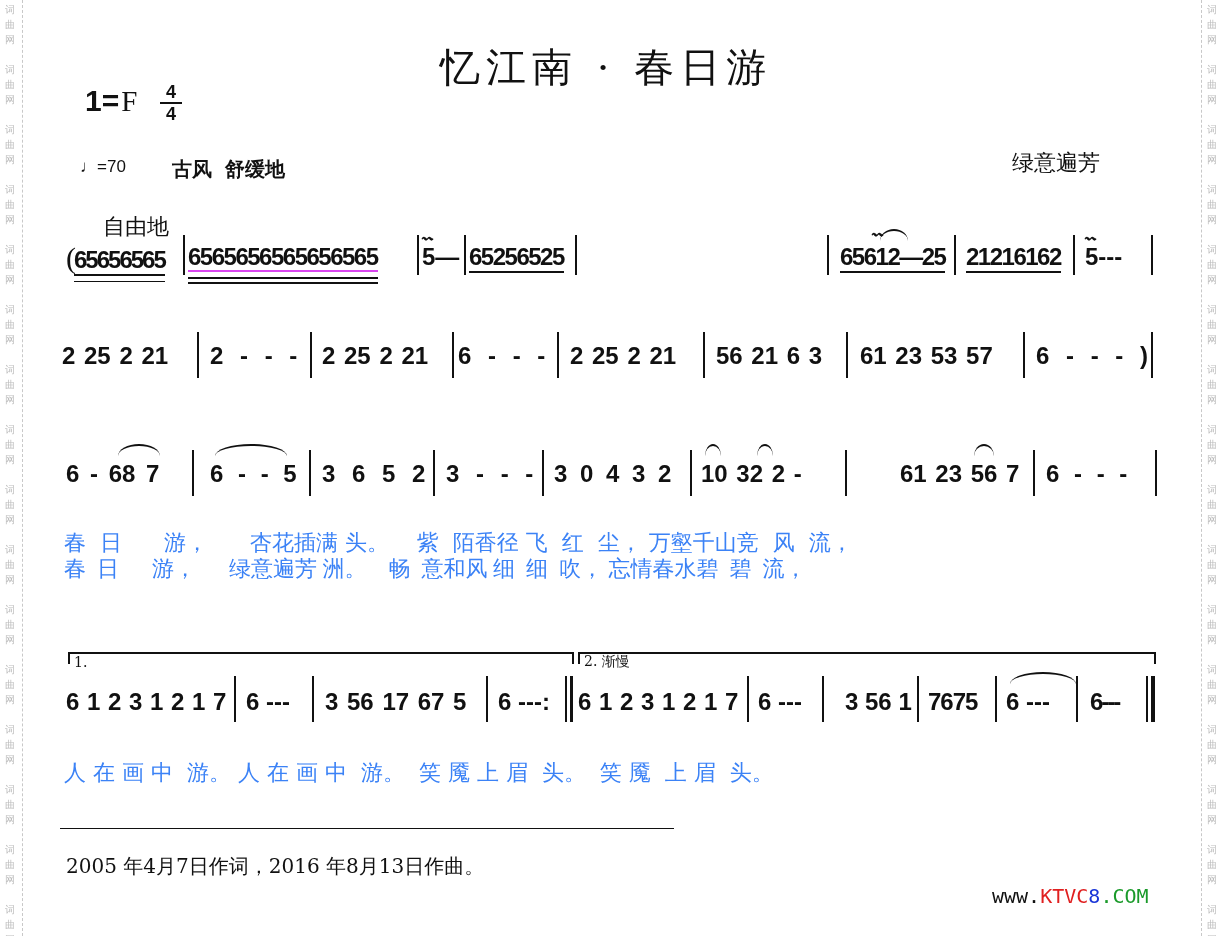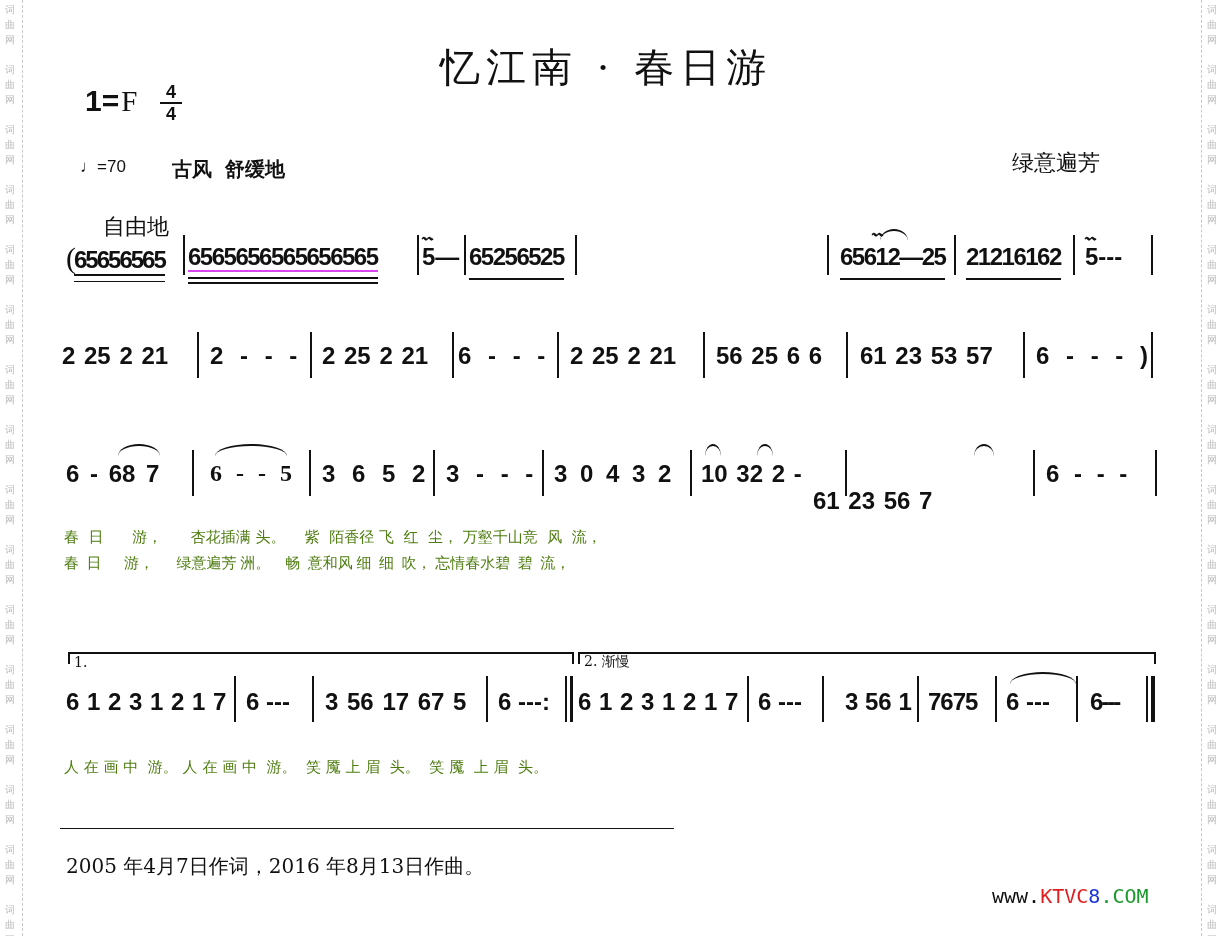--- a/index.html
+++ b/index.html
@@ -20,24 +20,24 @@
     .timesig .num { border-bottom:2px solid #111; }
     .tempo { left:80px; top:157px; font-size:17px; font-family:"Liberation Sans", sans-serif; }
     .style { left:172px; top:156px; font-size:20px; font-family:"DejaVu Sans", sans-serif; font-weight:bold; word-spacing:6px; }
     .composer { left:1012px; top:148px; font-size:22px; font-family:"DejaVu Serif", serif; }
     .freetime { left:103px; top:212px; font-size:22px; font-family:"DejaVu Serif", serif; }
 
     .row { position:absolute; left:60px; right:66px; }
     .notes { font-family:"Liberation Sans", sans-serif; font-weight:bold; font-size:24px; white-space:nowrap; }
     .bar { position:absolute; width:2px; background:#111; }
     .m { position:absolute; white-space:nowrap; }
-    .ul1 { border-bottom:2px solid #111; padding-bottom:8px; }
+    .ul1 { border-bottom:2px solid #111; padding-bottom:1px; }
     .ul2 { border-bottom:2px solid #111; box-shadow:0 5px 0 -0px #fff, 0 6px 0 0 #111; padding-bottom:1px; }
 
-    .lyric { position:absolute; font-family:"DejaVu Serif", serif; font-size:15px; white-space:pre; color:#4d7c0f; }
+    .lyric { position:absolute; font-family:"DejaVu Serif", serif; font-size:22px; white-space:pre; color:#3b82f6; }
     .volta { position:absolute; border-top:2px solid #111; border-left:2px solid #111; border-right:2px solid #111; height:10px; }
     .volta-label { position:absolute; font-size:14px; font-family:"DejaVu Serif", serif; }
     .slur { position:absolute; border-top:2px solid #111; border-radius:50% 50% 0 0 / 100% 100% 0 0; height:10px; }
     .footer-rule { position:absolute; left:60px; top:828px; width:614px; height:1px; background:#111; }
     .footer-note { left:66px; top:853px; font-size:20px; font-family:"DejaVu Serif", serif; }
     .site { left:992px; top:884px; font-size:20px; font-family:"DejaVu Sans Mono", monospace; letter-spacing:0px; }
     .site .a { color:#111; } .site .b { color:#e02020; } .site .c { color:#1a36d8; } .site .d { color:#1a9a2a; }
     .paren { font-family:"Liberation Serif", serif; font-weight:normal; font-size:30px; }
   </style>
 </head>
@@ -117,47 +117,47 @@
   <span class="m" style="left:2px;top:10px;word-spacing:2px;">2 25 2 21</span>
   <div class="bar" style="left:137px;top:0;height:46px;"></div>
   <span class="m" style="left:150px;top:10px;word-spacing:10px;">2 - - -</span>
   <div class="bar" style="left:250px;top:0;height:46px;"></div>
   <span class="m" style="left:262px;top:10px;word-spacing:2px;">2 25 2 21</span>
   <div class="bar" style="left:392px;top:0;height:46px;"></div>
   <span class="m" style="left:398px;top:10px;word-spacing:10px;">6 - - -</span>
   <div class="bar" style="left:497px;top:0;height:46px;"></div>
   <span class="m" style="left:510px;top:10px;word-spacing:2px;">2 25 2 21</span>
   <div class="bar" style="left:643px;top:0;height:46px;"></div>
-  <span class="m" style="left:656px;top:10px;word-spacing:2px;">56 25 6 6</span>
+  <span class="m" style="left:656px;top:10px;word-spacing:2px;">56 21 6 3</span>
   <div class="bar" style="left:786px;top:0;height:46px;"></div>
   <span class="m" style="left:800px;top:10px;word-spacing:2px;">61 23 53 57</span>
   <div class="bar" style="left:963px;top:0;height:46px;"></div>
   <span class="m" style="left:976px;top:10px;word-spacing:10px;">6 - - - )</span>
   <div class="bar" style="left:1091px;top:0;height:46px;"></div>
 </div>
 
 <div class="row notes" style="top:450px;height:50px;">
   <span class="slur" style="left:58px;top:-6px;width:42px;"></span>
   <span class="m" style="left:6px;top:10px;word-spacing:4px;">6 - 68 7</span>
   <div class="bar" style="left:132px;top:0;height:46px;"></div>
   <span class="slur" style="left:155px;top:-6px;width:72px;"></span>
-  <span class="m" style="left:150px;top:10px;word-spacing:8px;font-family:Liberation Serif, serif;">6 - - 5</span>
+  <span class="m" style="left:150px;top:10px;word-spacing:8px;">6 - - 5</span>
   <div class="bar" style="left:249px;top:0;height:46px;"></div>
   <span class="m" style="left:262px;top:10px;word-spacing:10px;">3 6 5 2</span>
   <div class="bar" style="left:373px;top:0;height:46px;"></div>
   <span class="m" style="left:386px;top:10px;word-spacing:10px;">3 - - -</span>
   <div class="bar" style="left:482px;top:0;height:46px;"></div>
   <span class="m" style="left:494px;top:10px;word-spacing:6px;">3 0 4 3 2</span>
   <div class="bar" style="left:630px;top:0;height:46px;"></div>
   <span class="slur" style="left:645px;top:-6px;width:16px;"></span>
   <span class="slur" style="left:697px;top:-6px;width:16px;"></span>
   <span class="m" style="left:641px;top:10px;word-spacing:2px;">10 32 2 -</span>
   <div class="bar" style="left:785px;top:0;height:46px;"></div>
   <span class="slur" style="left:914px;top:-6px;width:20px;"></span>
-  <span class="m" style="left:753px;top:10px;word-spacing:2px;margin-top:27px;">61 23 56 7</span>
+  <span class="m" style="left:840px;top:10px;word-spacing:2px;">61 23 56 7</span>
   <div class="bar" style="left:973px;top:0;height:46px;"></div>
   <span class="m" style="left:986px;top:10px;word-spacing:8px;">6 - - -</span>
   <div class="bar" style="left:1095px;top:0;height:46px;"></div>
 </div>
 <div class="lyric" style="left:64px;top:528px;">春  日      游，      杏花插满 头。    紫  陌香径 飞  红  尘， 万壑千山竞  风  流，</div>
 <div class="lyric" style="left:64px;top:554px;font-family:Liberation Serif, serif;">春  日      游，      绿意遍芳 洲。    畅  意和风 细  细  吹， 忘情春水碧  碧  流，</div>
 
 <div class="volta" style="left:68px;top:652px;width:502px;"></div>
 <div class="volta-label" style="left:74px;top:654px;">1.</div>
 <div class="volta" style="left:578px;top:652px;width:574px;"></div>

